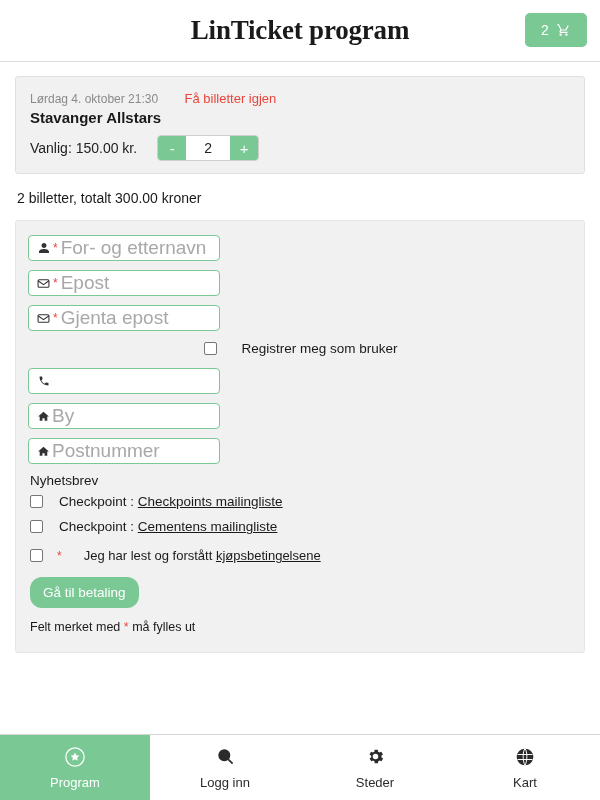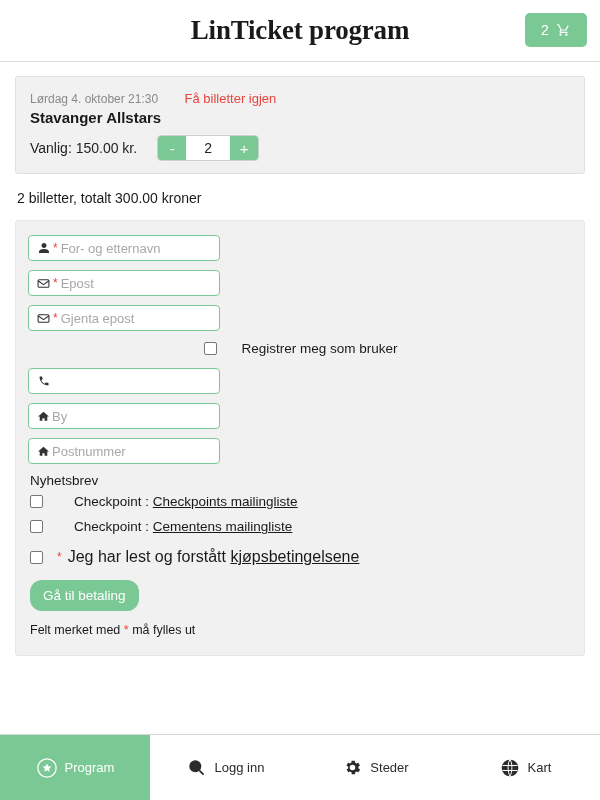--- a/index.html
+++ b/index.html
@@ -164,21 +164,21 @@
     color: #333;
     flex: 0 0 17px;
   }
   .field .req {
     color: #e8453c;
     font-size: 12px;
     margin: 0 3px 0 1px;
     line-height: 1;
   }
   .field .ph {
-    font-size: 13px;
+    font-size: 19px;
     color: #a8a8a8;
     flex: 1;
     white-space: nowrap;
     overflow: hidden;
   }
 
   .checkrow {
     display: flex;
     align-items: center;
     margin: 10px 0 12px 2px;
@@ -204,43 +204,43 @@
     margin: 4px 0 6px 2px;
   }
   .nl-row {
     display: flex;
     align-items: center;
     margin: 0 0 10px 2px;
   }
   .nl-row .nl-text {
     font-size: 13.5px;
     color: #1a1a1a;
-    margin-left: 31px;
+    margin-left: 16px;
     text-align: right;
   }
   .nl-row .nl-link {
     text-decoration: underline;
     color: #1a1a1a;
     cursor: pointer;
   }
 
   .terms-row {
     display: flex;
     align-items: center;
     margin: 14px 0 14px 2px;
   }
   .terms-row .req {
     color: #e8453c;
     font-size: 12px;
     margin-left: 14px;
   }
   .terms-row .terms-text {
-    font-size: 16px;
-    color: #1a1a1a;
-    margin-left: 6px;
+    font-size: 13px;
+    color: #1a1a1a;
+    margin-left: 22px;
   }
   .terms-row .terms-link {
     text-decoration: underline;
     cursor: pointer;
   }
 
   .pay-button {
     display: inline-block;
     background: #7ac894;
     color: #ffffff;
@@ -264,20 +264,21 @@
   .tabbar {
     flex: 0 0 66px;
     height: 66px;
     display: flex;
     border-top: 1px solid #d6d6d6;
     background: #ffffff;
   }
   .tab {
     flex: 1 1 25%;
     display: flex;
+    flex-direction: column;
     align-items: center;
     justify-content: center;
     gap: 7px;
     cursor: pointer;
     color: #2b2b2b;
     font-size: 13px;
   }
   .tab.active {
     background: #7ac894;
     color: #ffffff;

